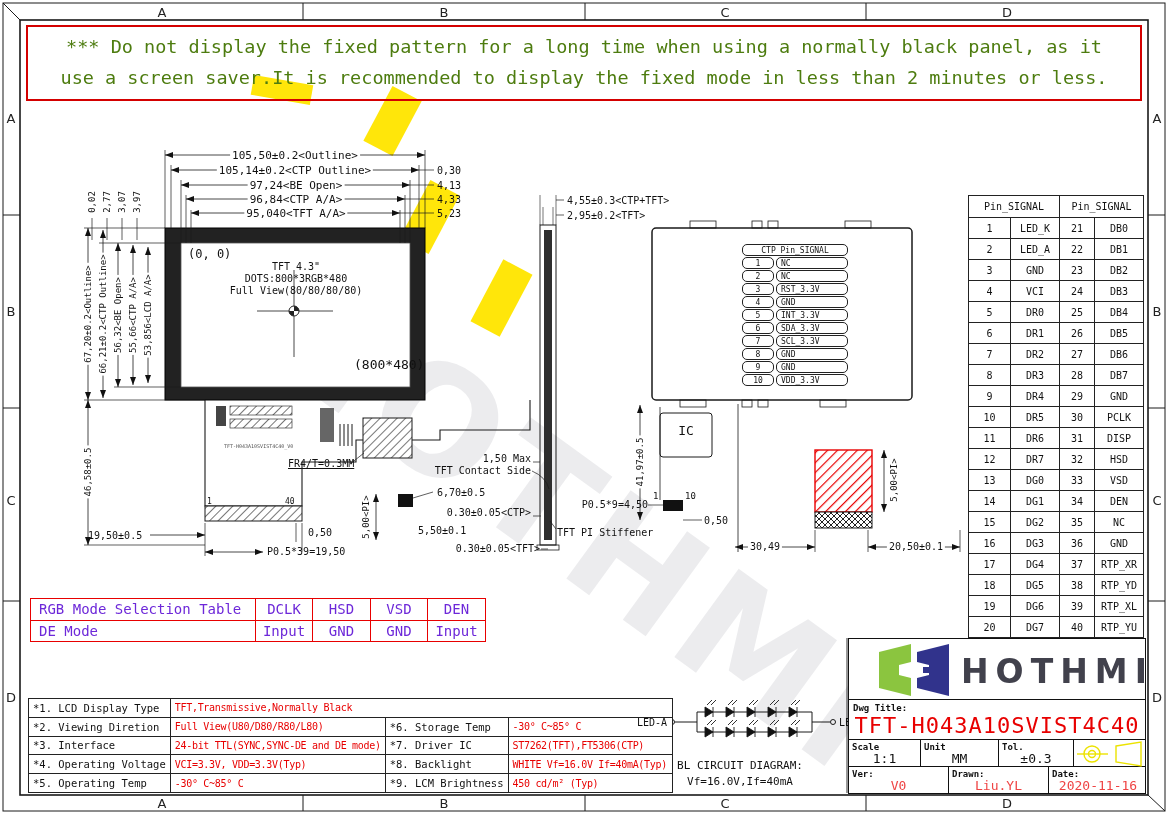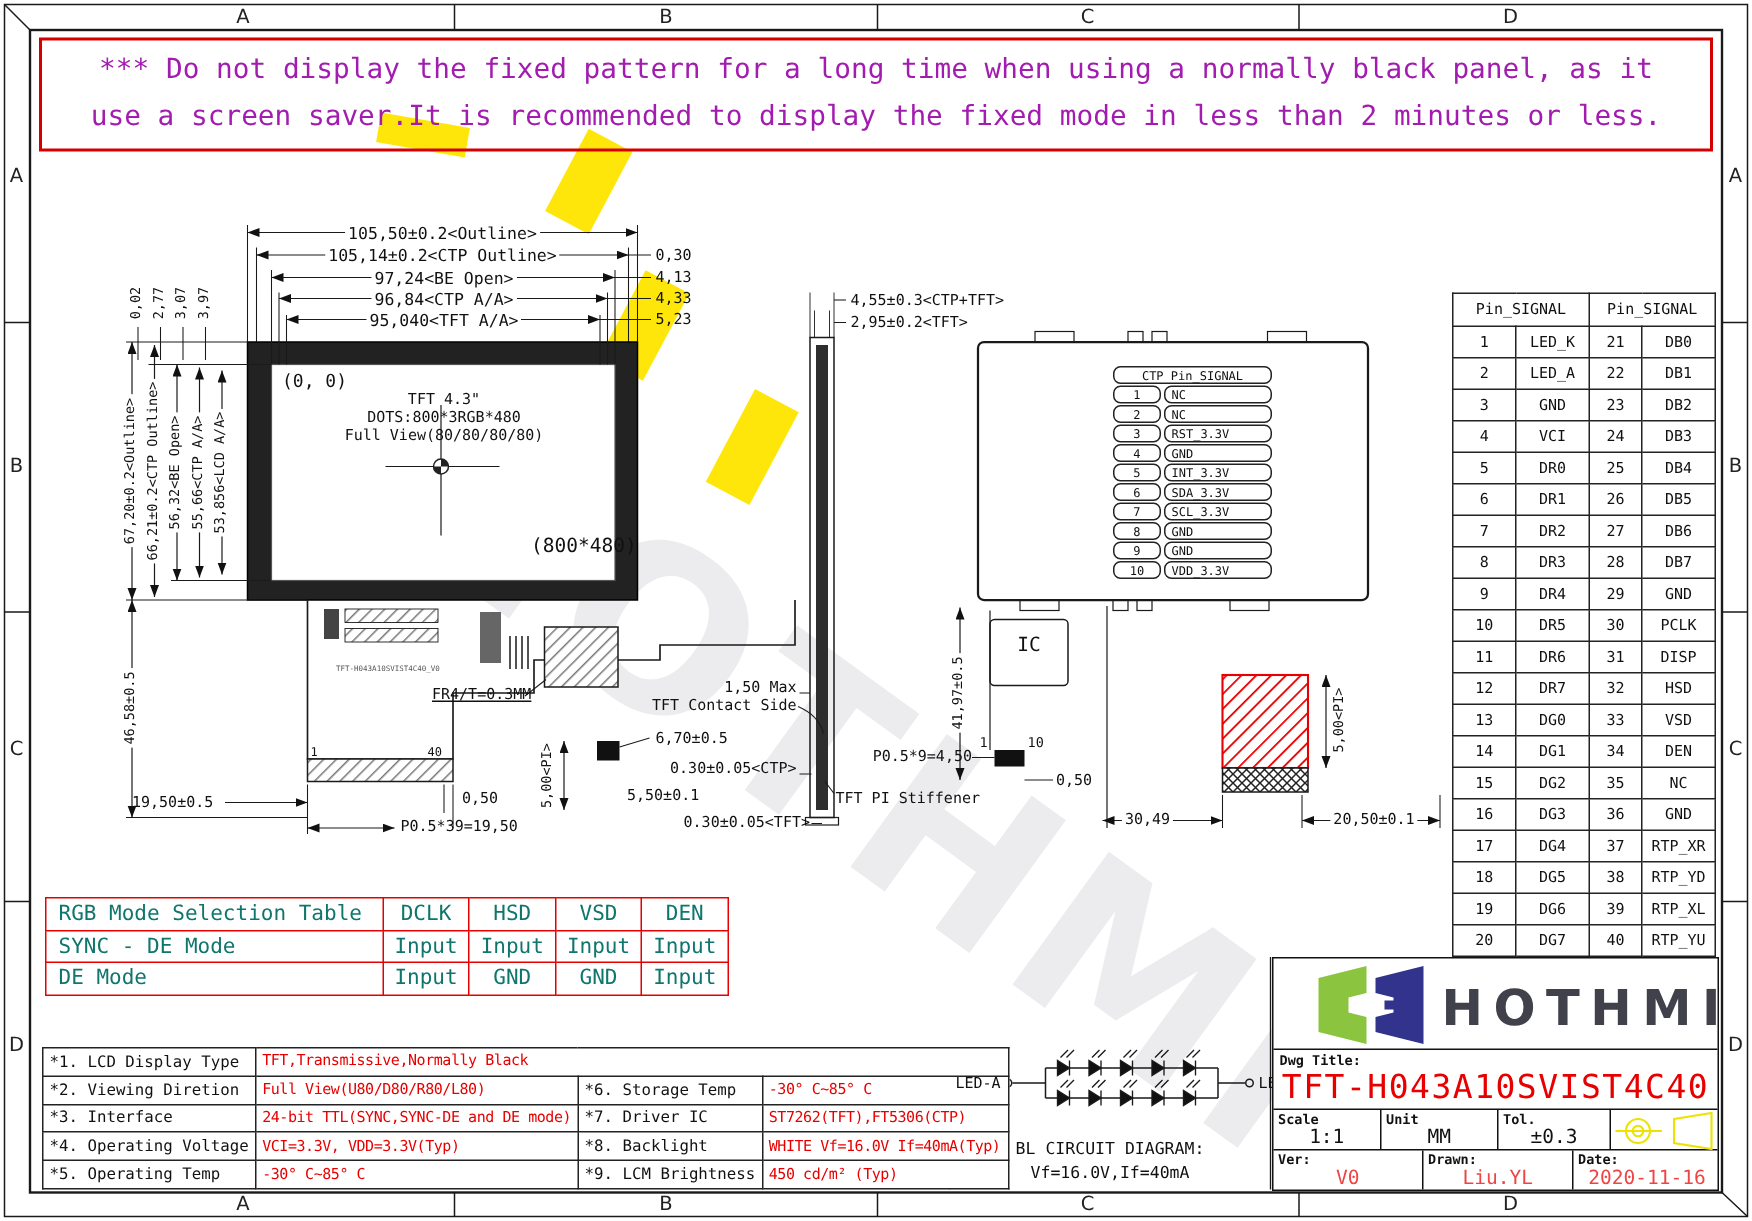--- a/index.html
+++ b/index.html
@@ -7,39 +7,39 @@
          font-family:"DejaVu Sans Mono",monospace;color:#111;}
   svg.draw{position:absolute;left:0;top:0;z-index:1;}
   .wm-y{position:absolute;background:#ffe60a;z-index:0;}
   .wm-txt{position:absolute;left:330px;top:235px;z-index:0;font-family:"DejaVu Sans",sans-serif;
           font-weight:bold;font-size:150px;letter-spacing:8px;color:rgba(70,70,85,0.10);
           transform:rotate(36deg);transform-origin:left top;white-space:nowrap;}
   .zone{position:absolute;z-index:2;font-family:"DejaVu Sans",sans-serif;font-size:13px;color:#222;
         transform:translate(-50%,-50%);}
   .warn{position:absolute;left:27px;top:26px;width:1114px;height:74px;z-index:2;
         display:flex;flex-direction:column;justify-content:space-evenly;align-items:center;
-        color:#a21caf;font-size:18.5px;line-height:1;white-space:nowrap;}
+        color:#4d7c0f;font-size:18.5px;line-height:1;white-space:nowrap;}
   .lbl{position:absolute;z-index:2;white-space:nowrap;font-size:10px;line-height:1;color:#111;}
   .lbl.f9{font-size:9px;} .lbl.f11{font-size:11px;} .lbl.f12{font-size:12px;} .lbl.f13{font-size:13px;}
   .lbl.f8{font-size:8px;} .lbl.f5{font-size:5px;color:#555;}
   .lbl.bg{background:#fff;padding:0 2px;}
   .ctr{transform:translateX(-50%);}
   .rgt{transform:translateX(-100%);}
   .rot{transform:translate(-50%,-50%) rotate(-90deg);}
   .und{text-decoration:underline;}
   table{z-index:2;}
   .pin{position:absolute;left:968px;top:195px;border-collapse:collapse;font-size:10px;text-align:center;background:#fff;}
   .pin th,.pin td{border:1px solid #222;font-weight:normal;padding:0;}
   .pin th{height:21px;}
   .pin td{height:20px;}
   .ctp{position:absolute;left:740px;top:243px;border-collapse:separate;border-spacing:2px 1px;
        font-size:8px;text-align:center;}
   .ctp th,.ctp td{border:1px solid #222;border-radius:5px;font-weight:normal;height:10px;padding:0 2px;background:#fff;}
   .ctp td:last-child{text-align:left;padding-left:4px;}
-  .rgb{position:absolute;left:30px;top:598px;border-collapse:collapse;color:#0f766e;
+  .rgb{position:absolute;left:30px;top:598px;border-collapse:collapse;color:#6d28d9;
        font-size:14px;text-align:center;background:#fff;}
   .rgb th,.rgb td{border:1.6px solid #e80000;font-weight:normal;height:20.5px;padding:0;}
   .rgb th:first-child,.rgb td:first-child{text-align:left;padding-left:8px;}
   .spec{position:absolute;left:28px;top:698px;border-collapse:collapse;font-size:10.5px;background:#fff;}
   .spec td{border:1px solid #222;height:17.8px;padding:0 4px;white-space:nowrap;overflow:hidden;}
   .spec td.v{color:#e80000;font-size:10px;letter-spacing:-0.3px;}
   #titleblock{position:absolute;left:848px;top:638px;width:298px;height:156px;z-index:2;
               border:1.5px solid #111;box-sizing:border-box;background:#fff;}
   .tb-row{position:absolute;left:0;width:100%;box-sizing:border-box;}
   .tb-logo{top:0;height:61px;border-bottom:1.5px solid #111;}
@@ -475,27 +475,20 @@
     <thead>
       <tr>
         <th>RGB Mode Selection Table</th>
         <th>DCLK</th>
         <th>HSD</th>
         <th>VSD</th>
         <th>DEN</th>
       </tr>
     </thead>
     <tbody>
-        <tr>
-          <td>SYNC - DE Mode</td>
-          <td>Input</td>
-          <td>Input</td>
-          <td>Input</td>
-          <td>Input</td>
-        </tr>
         <tr>
           <td>DE Mode</td>
           <td>Input</td>
           <td>GND</td>
           <td>GND</td>
           <td>Input</td>
         </tr>
       </tbody>
   </table>
 

